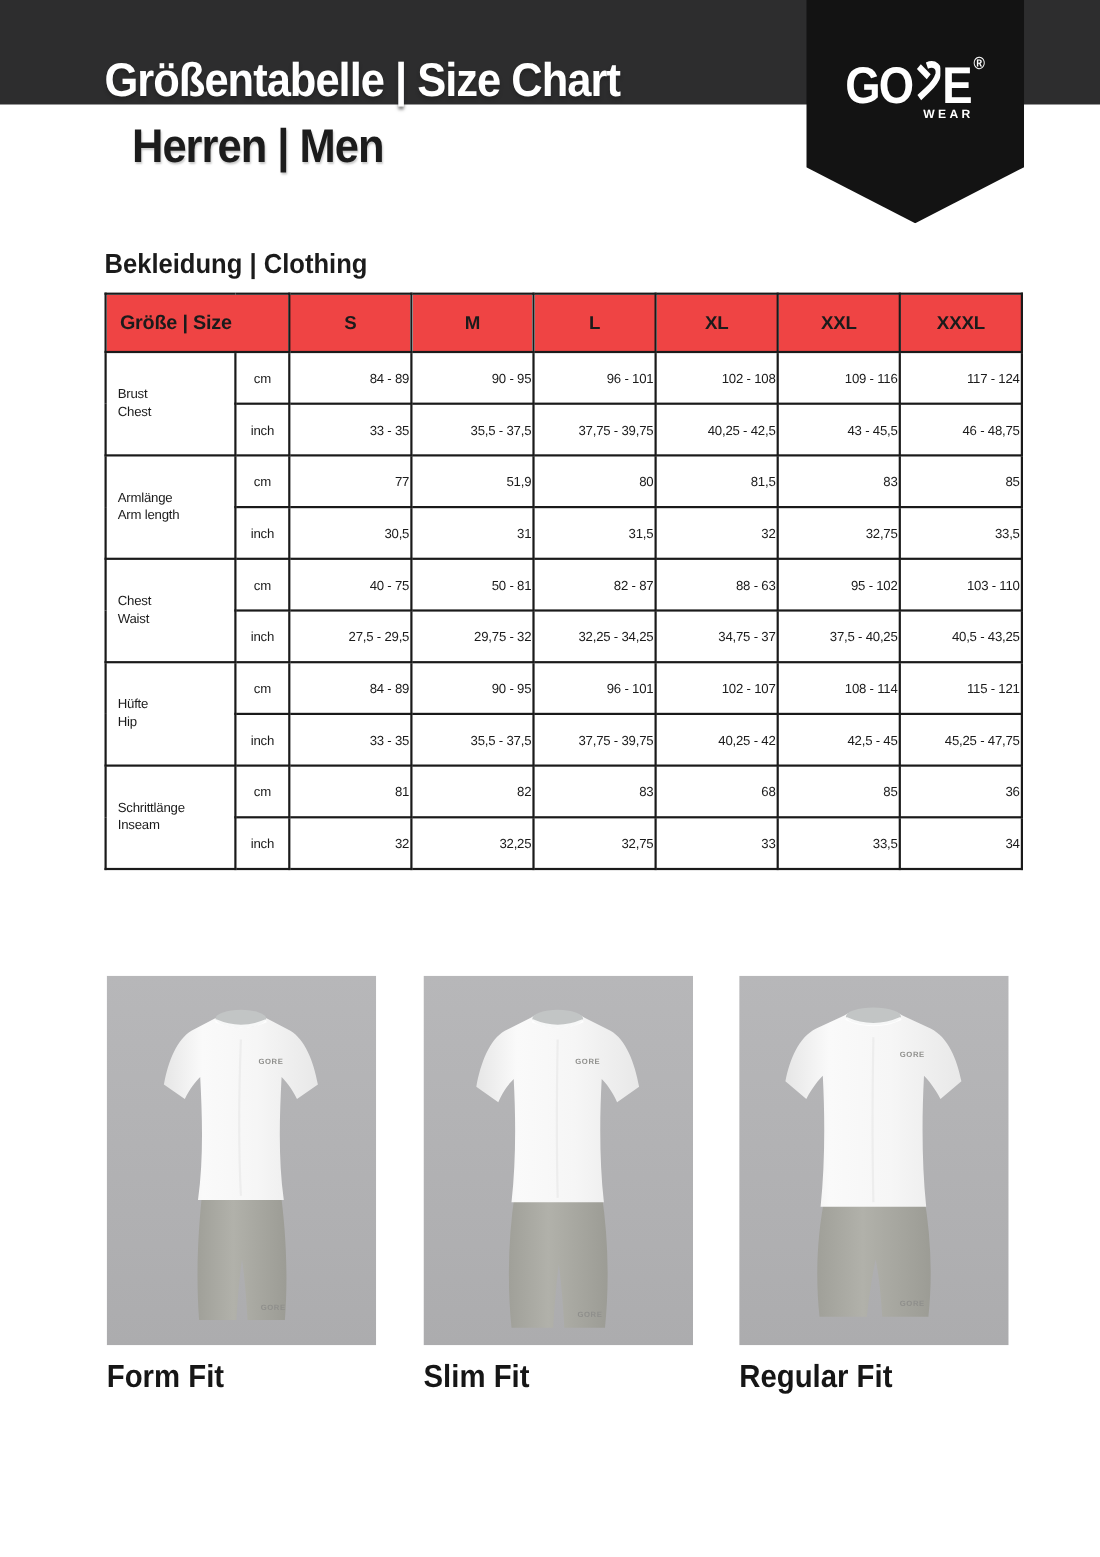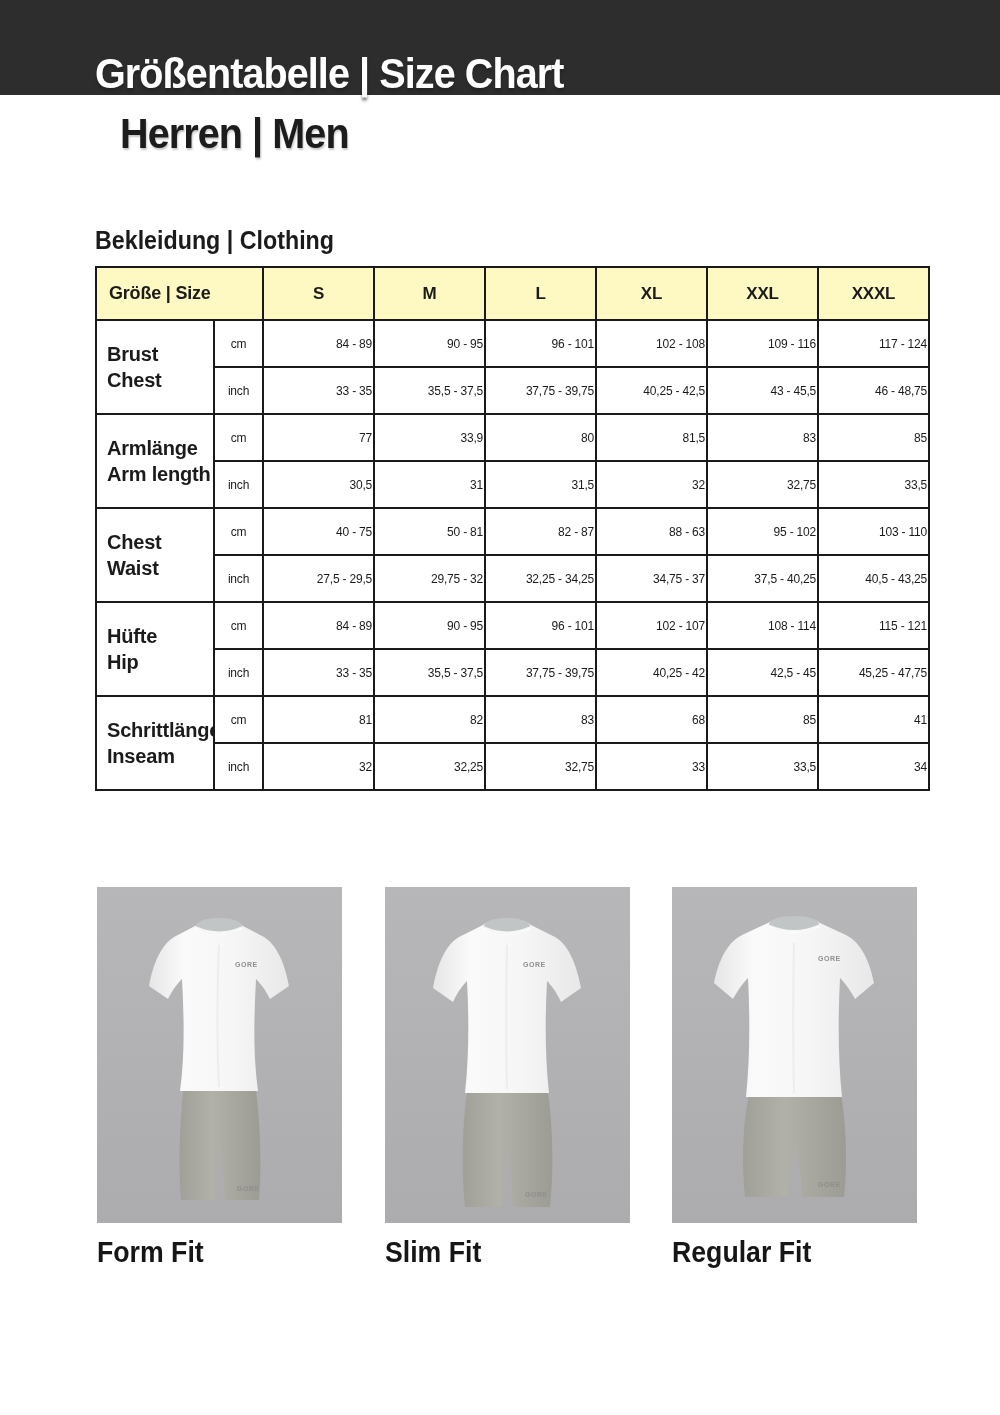--- a/index.html
+++ b/index.html
@@ -25,24 +25,24 @@
   .logo .reg{font-size:16px;letter-spacing:0;margin:-3px 0 0 3px;}
   .wear{position:absolute;top:98px;right:46px;color:#ffffff;font-size:11px;font-weight:bold;letter-spacing:3px;}
 
   
   .section-title{position:absolute;left:95px;top:226px;margin:0;color:#1b1b1b;font-size:25px;font-weight:bold;
         transform:scaleX(.93);transform-origin:left top;white-space:nowrap;}
   table.size{position:absolute;left:95px;top:266px;width:833px;border-collapse:collapse;table-layout:fixed;
         color:#1b1b1b;letter-spacing:-0.2px;}
   table.size th,table.size td{border:2px solid #1a1a1a;overflow:hidden;}
   table.size thead tr{height:53px;}
-  table.size thead th{background:#fef9c3;font-size:17px;font-weight:bold;text-align:center;}
+  table.size thead th{background:#ef4444;font-size:17px;font-weight:bold;text-align:center;}
   table.size thead th.size-head{text-align:left;padding-left:12px;font-size:18px;}
   table.size tbody tr{height:47px;background:#ffffff;}
-  td.rowlabel{font-weight:bold;font-size:20px;line-height:1.3;padding-left:10px;vertical-align:middle;margin-left:20px;}
+  td.rowlabel{font-weight:normal;font-size:12px;line-height:1.3;padding-left:10px;vertical-align:middle;margin-left:20px;}
   td.unit{font-size:12px;text-align:center;}
   td.val{font-size:12px;text-align:right;padding-left:19px;}
 
   
   .fit{position:absolute;top:887px;width:245px;height:336px;}
   .fit svg{display:block;width:245px;height:336px;}
   #fit-0{left:97px;} #fit-1{left:385px;} #fit-2{left:672px;}
   .fit-label{position:absolute;top:1238px;margin:0;color:#161616;font-size:29px;font-weight:bold;line-height:1;
         transform:scaleX(.92);transform-origin:left top;white-space:nowrap;}
   #fit-label-0{left:97px;} #fit-label-1{left:385px;} #fit-label-2{left:672px;}
@@ -50,20 +50,35 @@
 </style>
 </head>
 <body>
 
 <div class="page">
 
   <div class="band"></div>
   <h1 class="title">Größentabelle | Size Chart</h1>
   <h2 class="subtitle">Herren | Men</h2>
 
+  <div class="pennant">
+    <svg class="pennant-shape" viewBox="0 0 198 203" preserveAspectRatio="none">
+      <polygon points="0,0 198,0 198,152 99,203 0,152" fill="#131313"></polygon>
+    </svg>
+    <div class="logo">
+      <span>GO</span>
+      <svg class="rglyph" viewBox="0 0 27 38">
+        <path d="M3 5 L14 15" stroke="#ffffff" stroke-width="6.5" fill="none"></path>
+        <path d="M12 4 C21 0.5 26.5 6 24.5 13 C22.5 19 17.5 24 12.5 28 L3.5 35.5" stroke="#ffffff" stroke-width="6.5" fill="none"></path>
+      </svg>
+      <span>E</span>
+      <span class="reg">®</span>
+    </div>
+    <div class="wear">WEAR</div>
+  </div>
 
   <h3 class="section-title">Bekleidung | Clothing</h3>
 
   <table class="size">
     <colgroup>
       <col style="width:118px">
         <col style="width:49px">
       <col style="width:111px">
         <col style="width:111px">
         <col style="width:111px">
@@ -106,21 +121,21 @@
         <td class="val">46 - 48,75</td>
       </tr>
 
       <tr>
         <td class="rowlabel" rowspan="2">
           <div>Armlänge</div>
           <div>Arm length</div>
         </td>
         <td class="unit">cm</td>
         <td class="val">77</td>
-        <td class="val">33,9</td>
+        <td class="val">51,9</td>
         <td class="val">80</td>
         <td class="val">81,5</td>
         <td class="val">83</td>
         <td class="val">85</td>
       </tr>
       <tr>
         <td class="unit">inch</td>
         <td class="val">30,5</td>
         <td class="val">31</td>
         <td class="val">31,5</td>
@@ -179,21 +194,21 @@
         <td class="rowlabel" rowspan="2">
           <div>Schrittlänge</div>
           <div>Inseam</div>
         </td>
         <td class="unit">cm</td>
         <td class="val">81</td>
         <td class="val">82</td>
         <td class="val">83</td>
         <td class="val">68</td>
         <td class="val">85</td>
-        <td class="val">41</td>
+        <td class="val">36</td>
       </tr>
       <tr>
         <td class="unit">inch</td>
         <td class="val">32</td>
         <td class="val">32,25</td>
         <td class="val">32,75</td>
         <td class="val">33</td>
         <td class="val">33,5</td>
         <td class="val">34</td>
       </tr>

